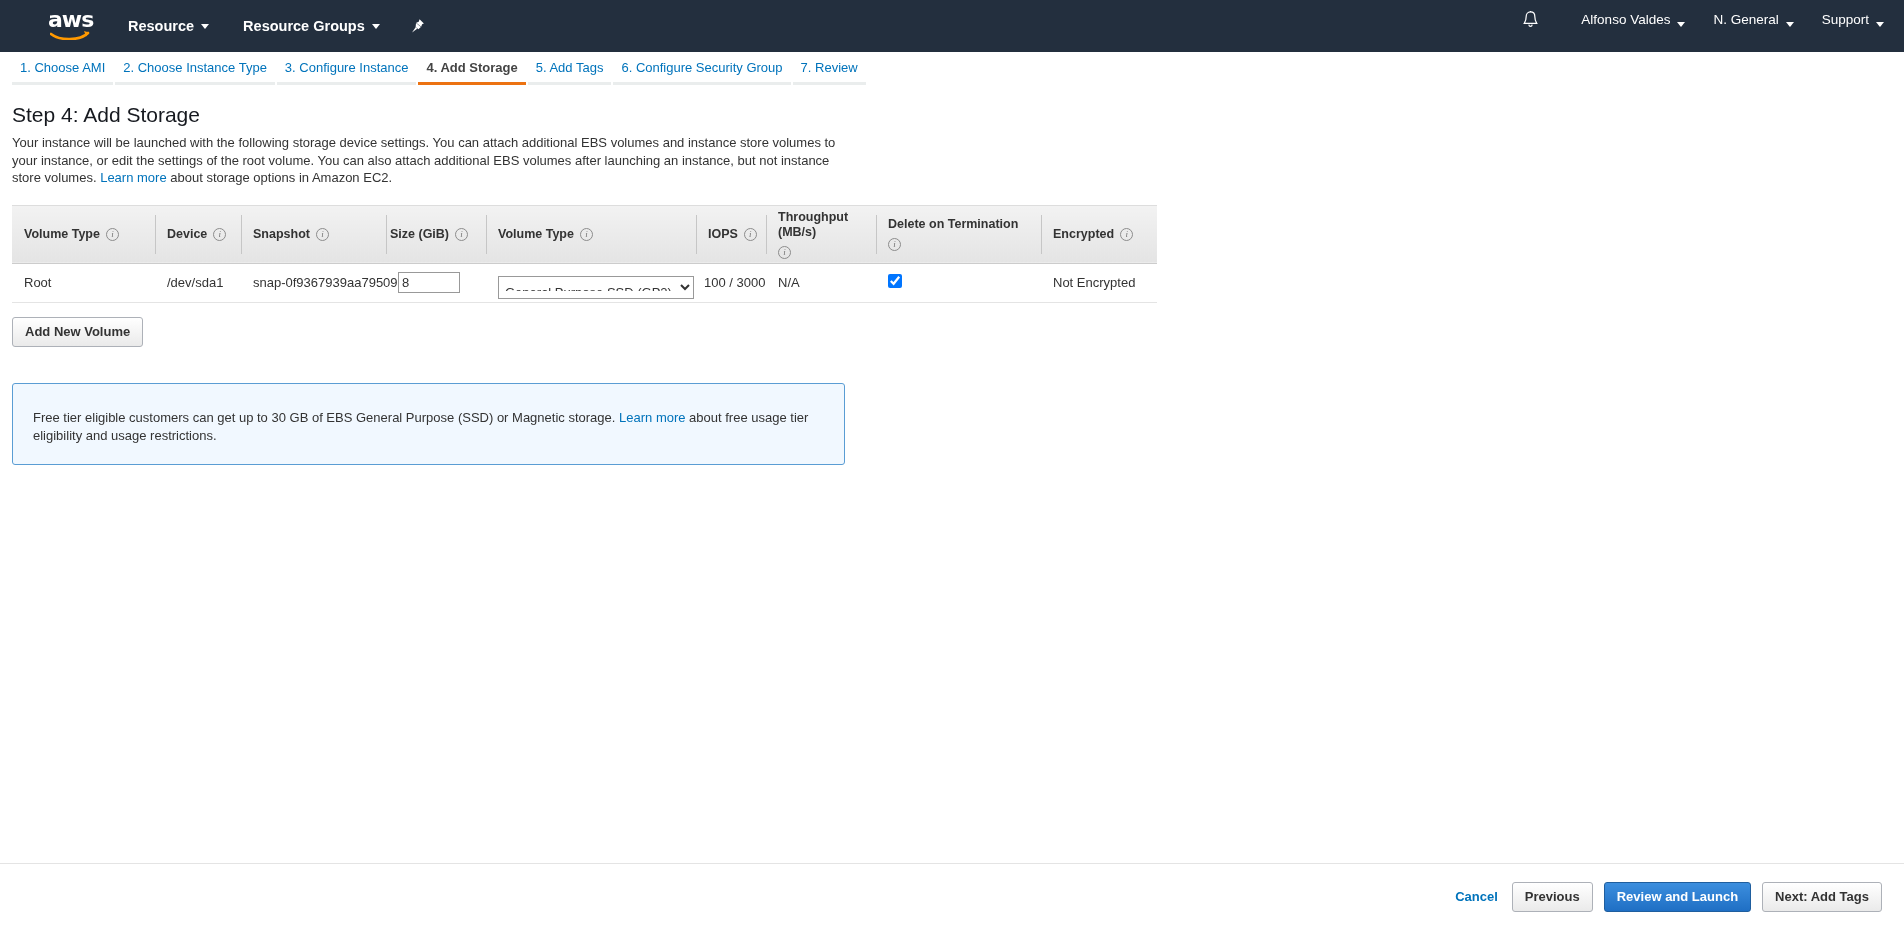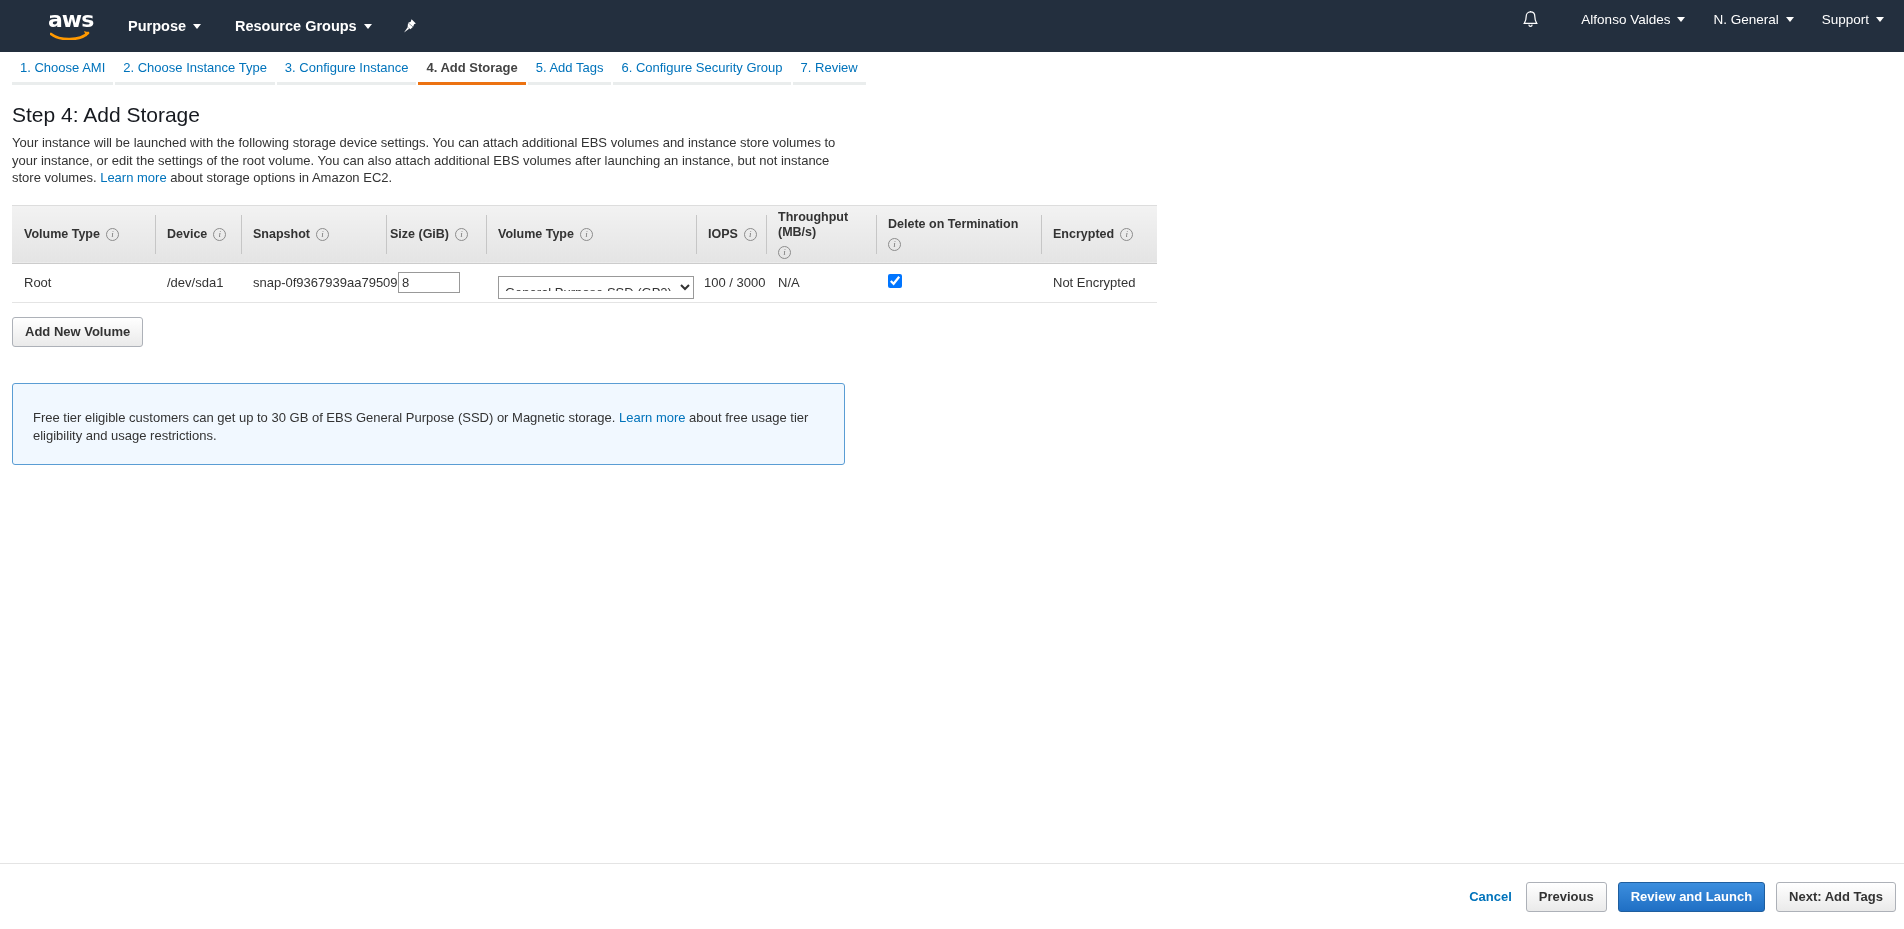--- a/index.html
+++ b/index.html
@@ -51,21 +51,21 @@
     border-right: 4px solid transparent;
     border-top: 5px solid #ffffff;
     display: inline-block;
   }
   #pin-icon { margin-left: 28px; cursor: pointer; display:flex; align-items:center;}
   #nav-right {
     position: absolute; right: 18px; top: 0; height: 39px;
     display: flex; align-items: center;
   }
   #bell-icon { margin-right: 16px; cursor: pointer; display:flex; align-items:center; }
-  #nav-right .nav-item { margin-left: 24px; }
+  #nav-right .nav-item { margin-left: 24px; align-items: flex-end; }
 
   
   #steps {
     display: flex;
     align-items: flex-start;
     padding: 0 12px;
     height: 30px;
     margin-top: 8px;
   }
   .step {
@@ -224,21 +224,21 @@
 
   
   #footer {
     position: absolute;
     left: 0; right: 0; bottom: 0;
     height: 66px;
     border-top: 1px solid #e4e4e4;
     display: flex;
     align-items: center;
     justify-content: flex-end;
-    padding-right: 8px;
+    padding-right: 22px;
     gap: 11px;
     background: #ffffff;
   }
   #cancel-link {
     color: #0073bb; font-size: 13px; font-weight: bold;
     cursor: pointer; text-decoration: none; margin-right: 3px;
   }
 </style>
 </head>
 <body>
@@ -246,21 +246,21 @@
 <div id="topnav">
   <div id="aws-logo">
     <div class="w">aws</div>
     <svg class="smile" viewBox="0 0 40 12">
       <path d="M1 6 C 10 13, 30 13, 38 5" stroke="#ff9900" stroke-width="2.6" fill="none" stroke-linecap="round"></path>
       <path d="M34 3 L39 4.5 L36 8.5 Z" fill="#ff9900"></path>
     </svg>
   </div>
 
   <div class="nav-item">
-    <span>Purpose</span>
+    <span>Resource</span>
     <span class="caret"></span>
   </div>
 
   <div class="nav-item">
     <span>Resource Groups</span>
     <span class="caret"></span>
   </div>
 
   <div id="pin-icon">
     <svg width="15" height="17" viewBox="0 0 16 18">

